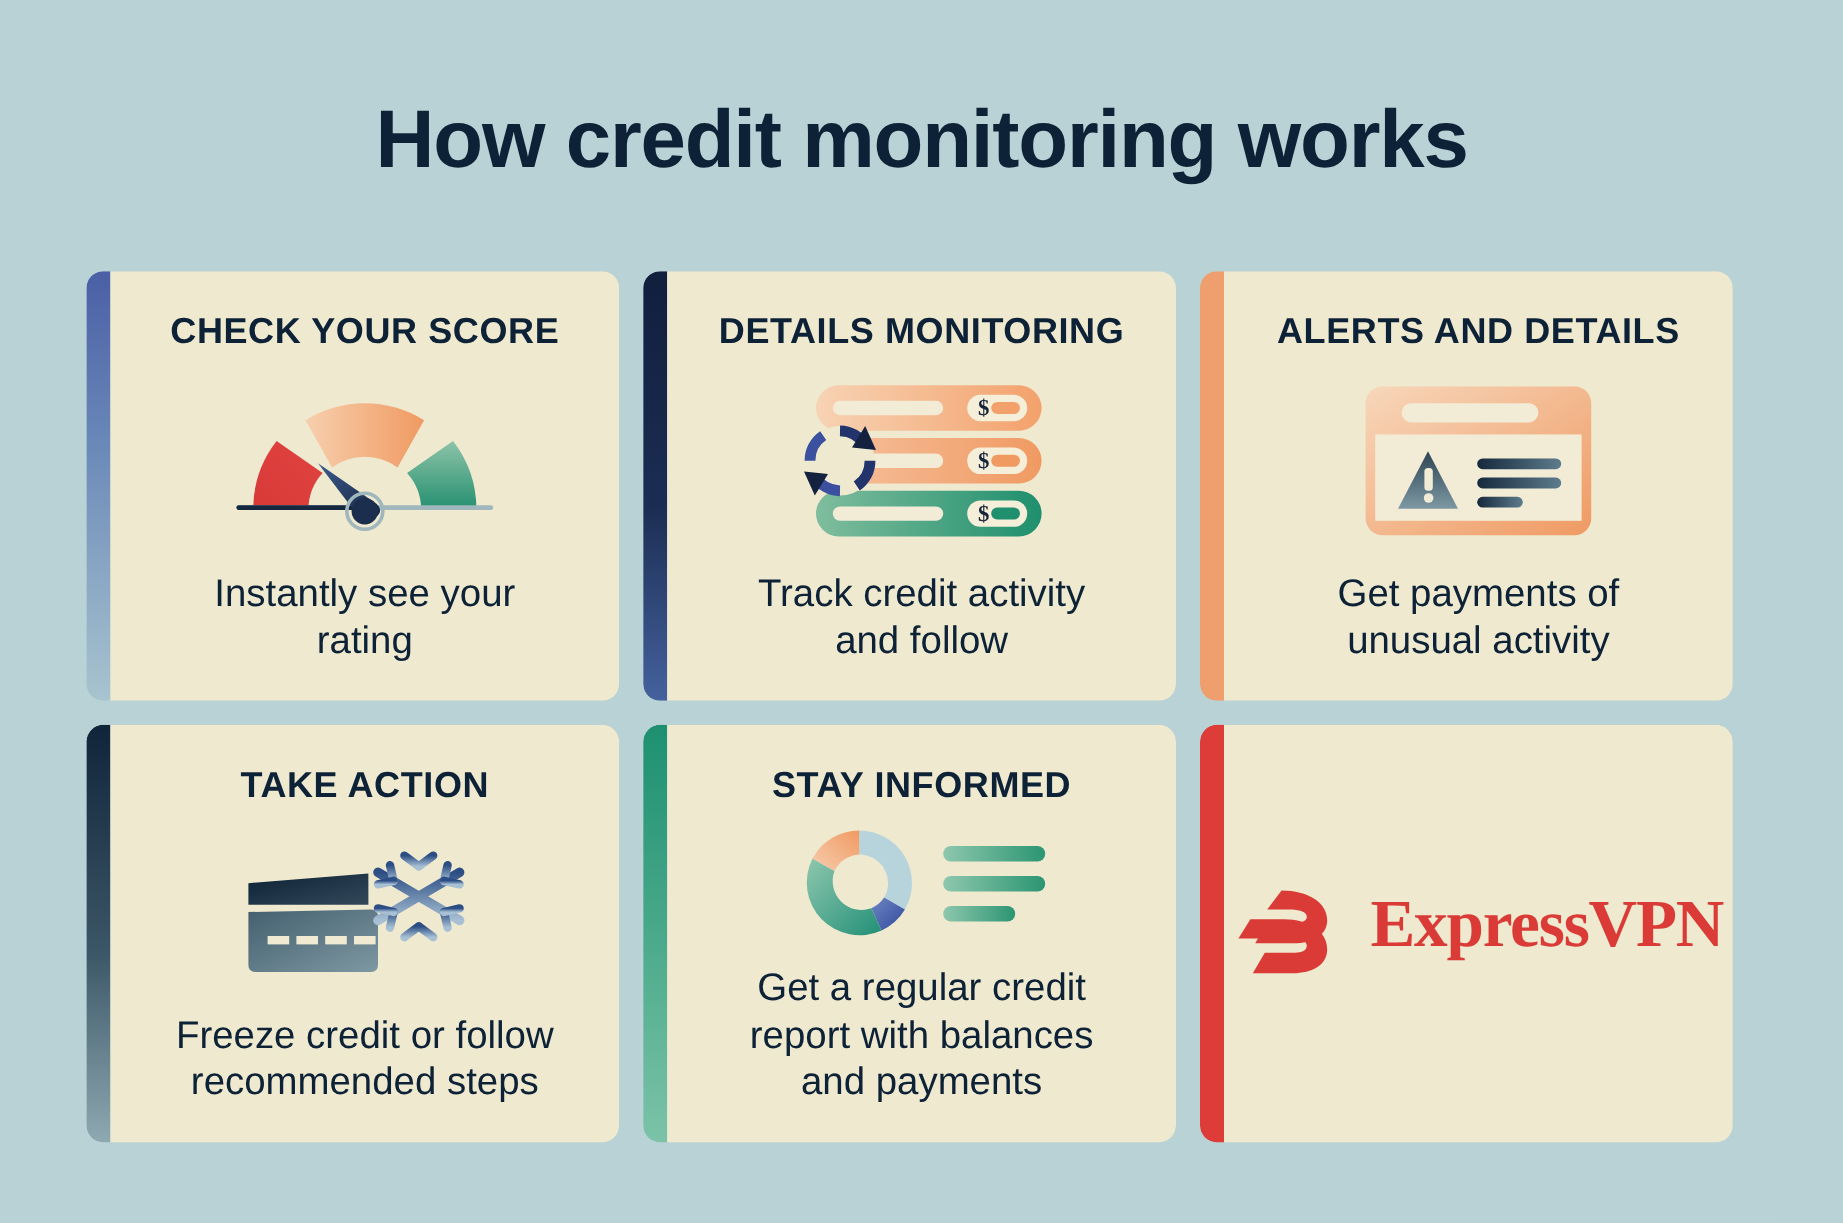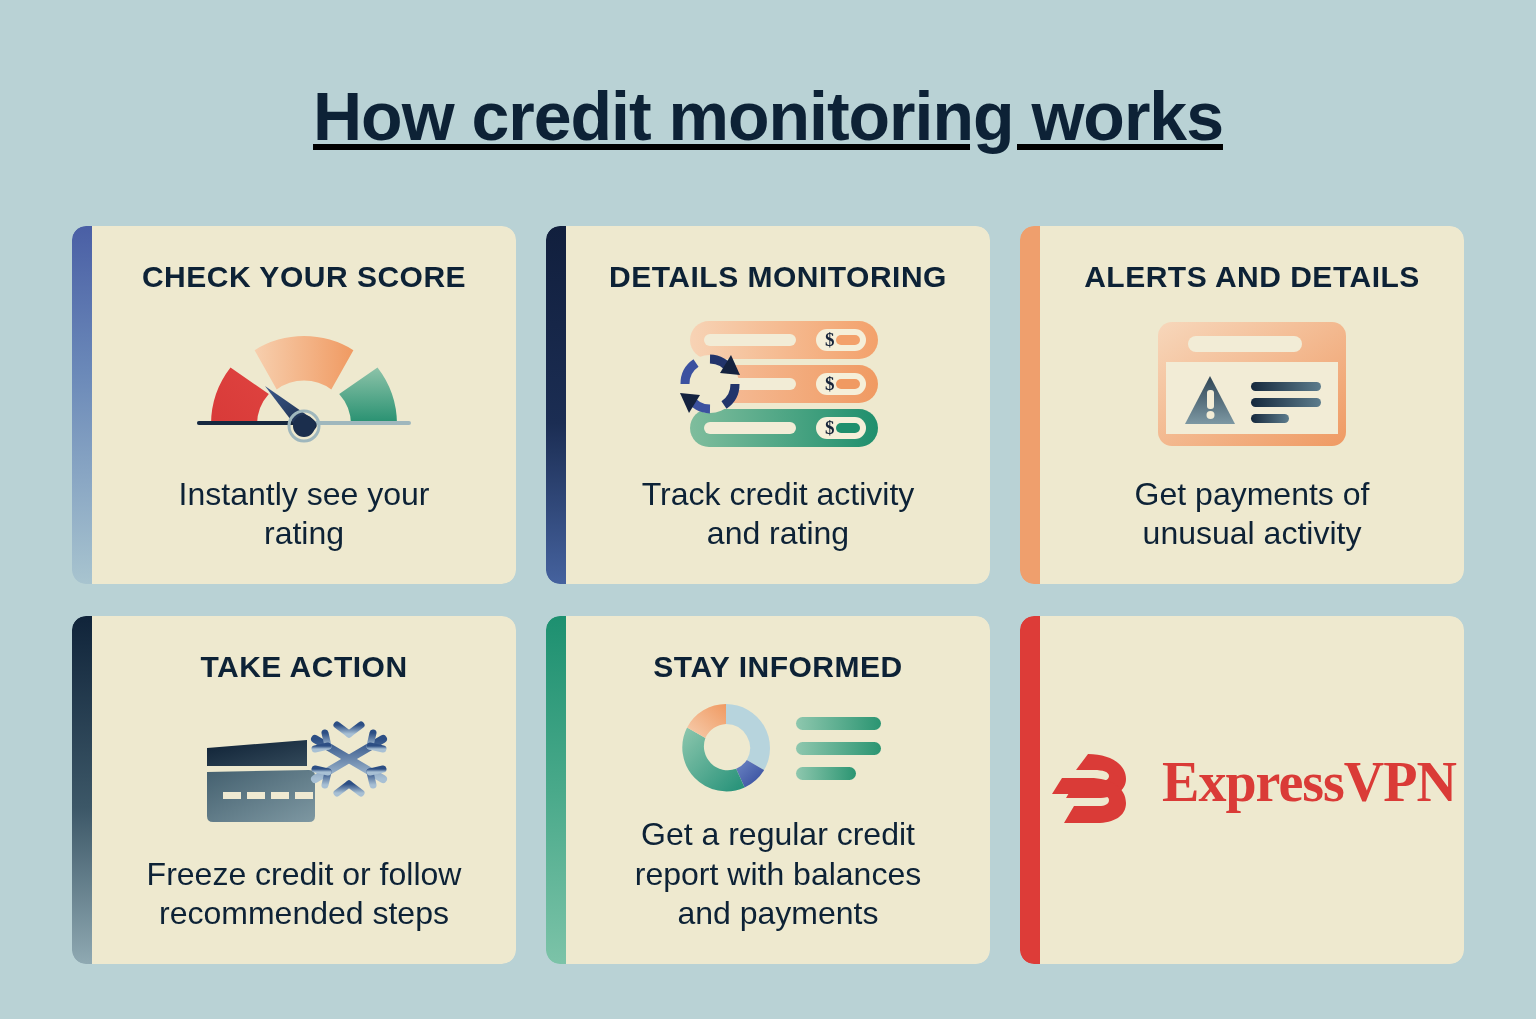--- a/index.html
+++ b/index.html
@@ -2,41 +2,42 @@
 <html><head>
 <meta charset="utf-8">
 <style>
   * { margin:0; padding:0; box-sizing:border-box; }
   html, body {
     width:1536px; height:1019px;
     background:#b9d2d5;
     font-family:"Liberation Sans", sans-serif;
     overflow:hidden;
   }
-  .page { position:relative; width:1536px; height:882px;text-decoration:underline; }
+  .page { position:relative; width:1536px; height:882px; }
 
   .title {
     text-align:center;
     color:#0d2236;
     font-size:68px;
     font-weight:bold;
     letter-spacing:-1px;
     padding-top:82px;
     line-height:1;
   }
 
   .grid {
     position:absolute;
     left:72px; top:226px;
     width:1392px;
     display:grid;
     grid-template-columns:repeat(3, 444px);
     grid-template-rows:358px 348px;
     column-gap:30px;
     row-gap:32px;
+    gap:20px;
   }
 
   .card {
     position:relative;
     border-radius:14px;
     overflow:hidden;
     display:flex;
     flex-direction:column;
     align-items:center;
   }
@@ -190,21 +191,21 @@
             <circle cx="42" cy="75" r="29" fill="#efe9cf"></circle>
             <path d="M 42 50 A 25 25 0 0 1 63 62" fill="none" stroke="#22346b" stroke-width="9" stroke-linecap="butt"></path>
             <path d="M 63 46 L 72 66 L 52 64 Z" fill="#14223f"></path>
             <path d="M 42 100 A 25 25 0 0 1 21 88" fill="none" stroke="#3b51a0" stroke-width="9" stroke-linecap="butt"></path>
             <path d="M 21 104 L 12 84 L 32 86 Z" fill="#14223f"></path>
             <path d="M 17 75 A 25 25 0 0 1 28 54" fill="none" stroke="#3b51a0" stroke-width="9"></path>
             <path d="M 67 75 A 25 25 0 0 1 56 96" fill="none" stroke="#22346b" stroke-width="9"></path>
           </svg>
         </div>
         <div class="card-text">Track credit activity
-and rating</div>
+and follow</div>
       </div>
     </div>
 
     <div class="card">
       <div class="card-bar" style="background:#ef9f6d;"></div>
       <div class="card-body">
         <div class="card-heading">ALERTS AND DETAILS</div>
         <div class="card-icon">
           <svg width="200" height="140" viewBox="0 0 200 140">
             <defs>

